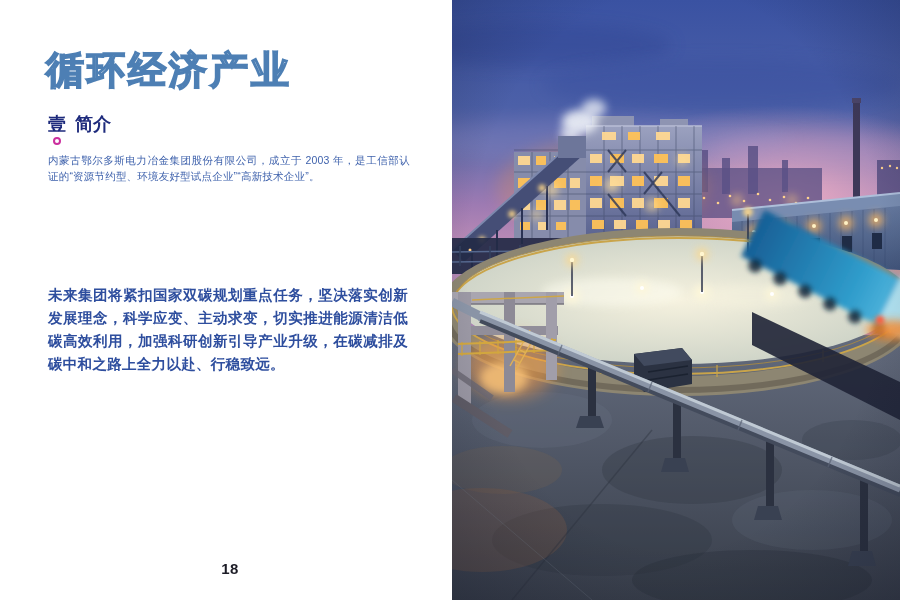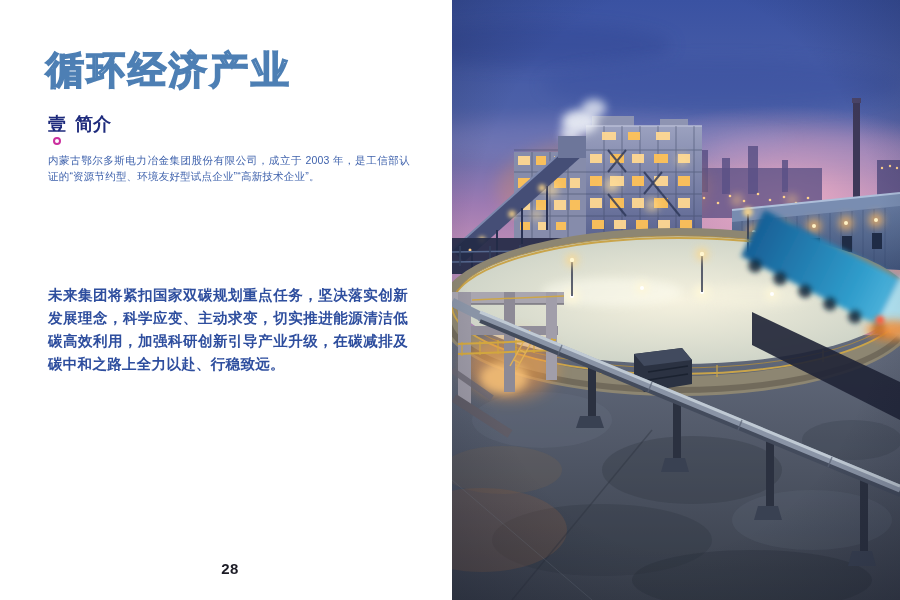--- a/index.html
+++ b/index.html
@@ -53,21 +53,21 @@
     <h1 class="doc-title">循环经济产业</h1>
 
     <div class="section-head">
       <span class="section-index">壹</span>
       <span>简介</span>
     </div>
 
     <p class="body-para p1">内蒙古鄂尔多斯电力冶金集团股份有限公司，成立于 2003 年，是工信部认证的“资源节约型、环境友好型试点企业”“高新技术企业”。</p>
     <p class="highlight-para">未来集团将紧扣国家双碳规划重点任务，坚决落实创新发展理念，科学应变、主动求变，切实推进能源清洁低碳高效利用，加强科研创新引导产业升级，在碳减排及碳中和之路上全力以赴、行稳致远。</p>
 
-    <div class="page-num">28</div>
+    <div class="page-num">18</div>
   </div>
 
   <figure class="photo" style="margin:0" role="img" aria-label="夜幕下的工业园区：灯火通明的冶金厂房与输送带、圆形沉淀池、蓝色卡车及前景输送管道">
     <svg width="448" height="600" viewBox="0 0 448 600" xmlns="http://www.w3.org/2000/svg">
       <defs>
         <linearGradient id="sky" x1="0" y1="0" x2="0" y2="1">
           <stop offset="0" stop-color="#3a52a2"></stop>
             <stop offset=".30" stop-color="#4c60a8"></stop>
           <stop offset=".45" stop-color="#7170ad"></stop>
             <stop offset=".58" stop-color="#9d7ab2"></stop>

